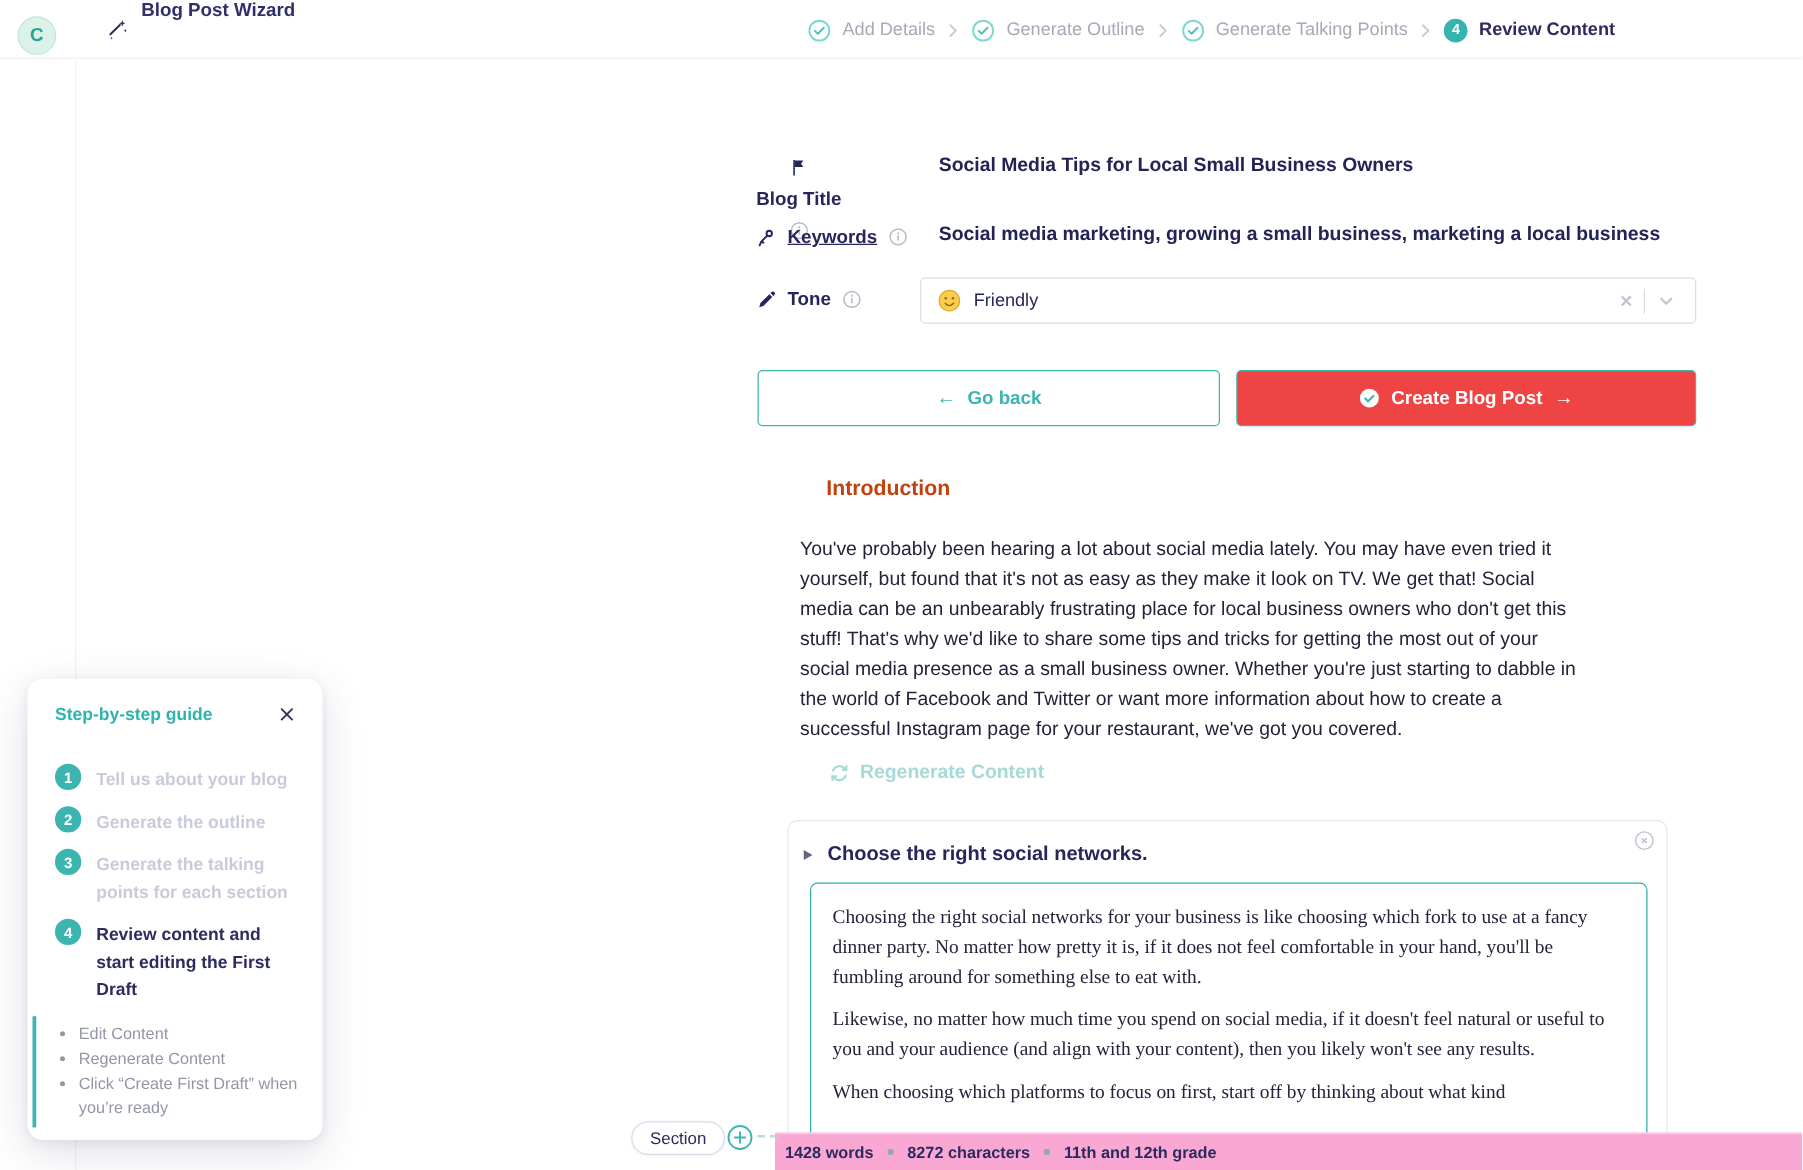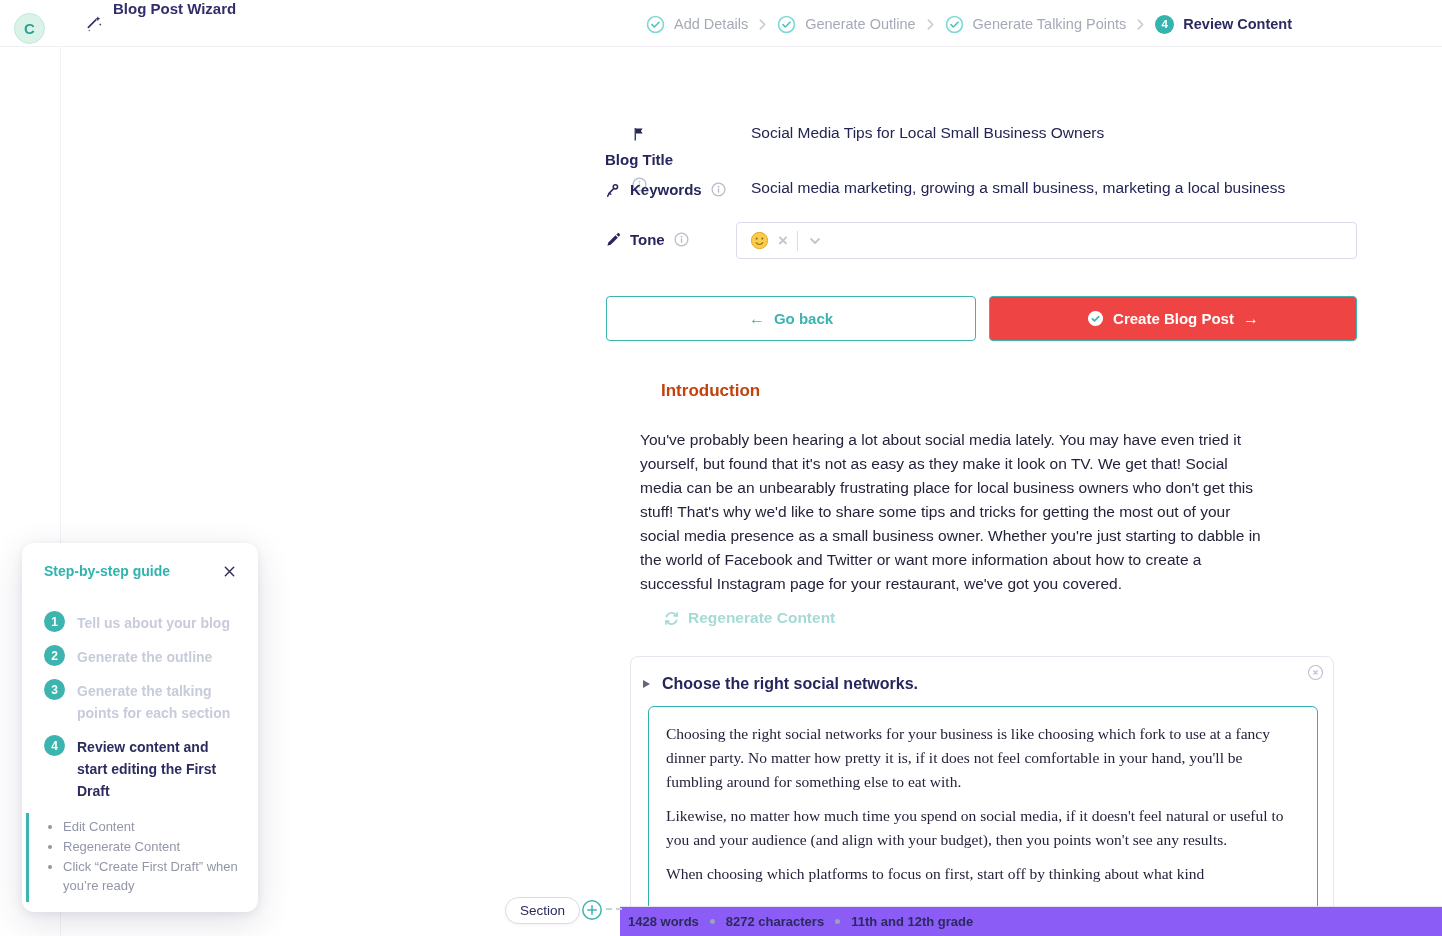--- a/index.html
+++ b/index.html
@@ -14,24 +14,24 @@
 
   .breadcrumb { position:absolute; left:646px; top:0; height:48px; display:flex; align-items:center; gap:8px; font-size:14.5px;justify-content:flex-end; }
   .bc-step { display:flex; align-items:center; gap:9px; cursor:pointer; }
   .bc-step .lbl { color:#A6AAB6; font-weight:500; }
   .bc-step.active .lbl { color:#2C2B5F; font-weight:600; }
   .bc-badge { width:19px; height:19px; border-radius:50%; background:#35B3AE; color:#fff; font-size:11.5px; font-weight:700; display:flex; align-items:center; justify-content:center; }
   .icon { display:inline-flex; align-items:center; justify-content:center; }
 
   
   .field-label { position:absolute; display:flex; align-items:center; gap:9px; font-size:15px; font-weight:700; color:#26265C; }
-  .field-value { position:absolute; font-size:15.5px; color:#232355; width:610px; }
+  .field-value { position:absolute; font-size:15.5px; color:#232355; width:610px;font-weight:bold; }
   .lbl-blog  { left:605px; top:126px;flex-direction:column; }
   .val-blog  { left:751px; top:124px; }
-  .lbl-keys  { left:605px; top:181px; }
+  .lbl-keys  { left:605px; top:181px;text-decoration:underline; }
   .val-keys  { left:751px; top:179px; }
   .lbl-tone  { left:605px; top:231px; }
 
   .tone-select { position:absolute; left:736px; top:222px; width:621px; height:37px; background:#fff; border:1px solid #DCDCE8; border-radius:4px; display:flex; align-items:center; padding:0 10px 0 13px; cursor:pointer; }
   .tone-select .tone-txt { margin-left:10px; font-size:14.5px; color:#26265C; flex:1; }
   .tone-clear { color:#C3C6D1; font-size:17px; font-weight:600; padding:0 9px; cursor:pointer; }
   .tone-div { width:1px; height:20px; background:#DCDCE8; }
   .tone-caret { padding:0 6px 0 10px; cursor:pointer; }
 
   
@@ -47,21 +47,21 @@
 
   
   .section-card { position:absolute; left:630px; top:656px; width:704px; height:280px; border:1px solid #E6E6EF; border-radius:8px; background:#fff; }
   .collapse-tri { position:absolute; left:12px; top:23px; width:0; height:0; border-left:7px solid #62667C; border-top:4.5px solid transparent; border-bottom:4.5px solid transparent; cursor:pointer; }
   .section-title { position:absolute; left:31px; top:18px; font-size:16px; font-weight:700; color:#26265C; }
   .section-close { position:absolute; right:9px; top:7px; cursor:pointer; }
   .section-editor { position:absolute; left:17px; top:49px; width:670px; height:231px; border:1px solid #2FB1AD; border-radius:6px; padding:15px 17px; font-size:15.5px; line-height:24px; color:#23233B; overflow:hidden; cursor:text;font-family:Liberation Serif, serif; }
   .section-editor p + p { margin-top:10px; }
 
   
-  .statsbar { position:absolute; left:620px; right:0; bottom:0; height:30px; background:#8b5cf6; border-top:1px solid #E4E4EC; display:flex; align-items:center; gap:11px; padding-left:8px; font-size:13px; font-weight:600; color:#2B2A5E; z-index:8; }
+  .statsbar { position:absolute; left:620px; right:0; bottom:0; height:30px; background:#f9a8d4; border-top:1px solid #E4E4EC; display:flex; align-items:center; gap:11px; padding-left:8px; font-size:13px; font-weight:600; color:#2B2A5E; z-index:8; }
   .stat-dot { width:5px; height:5px; border-radius:50%; background:#97A6B6; }
 
   .section-pill { position:absolute; left:505px; top:897px; height:27px; padding:0 14px; background:#fff; border:1px solid #DBDBE8; border-radius:14px; display:flex; align-items:center; font-size:13.5px; font-weight:500; color:#2B2A5E; box-shadow:0 1px 3px rgba(40,40,90,.06); cursor:pointer; z-index:9; }
   .add-section { position:absolute; left:581px; top:899px; cursor:pointer; z-index:9; }
   .add-dash { position:absolute; left:606px; top:908px; width:16px; border-top:2px dashed #BFD9D7; z-index:9; }
 
   
   .guide { position:absolute; left:22px; top:543px; width:236px; height:369px; background:#fff; border-radius:12px; box-shadow:0 10px 35px rgba(40,40,90,.14), 0 2px 8px rgba(40,40,90,.08); z-index:10; }
   .guide-title { position:absolute; left:22px; top:20px; font-size:14px; font-weight:700; color:#2FB3AE; }
   .guide-close { position:absolute; right:22px; top:22px; cursor:pointer; }
@@ -202,20 +202,21 @@
 
   <div class="tone-select">
     <span class="icon">
       <svg width="19" height="19" viewBox="0 0 20 20">
           <circle cx="10" cy="10" r="8.6" fill="#FBCB4A" stroke="#E0A72E" stroke-width="1"></circle>
           <circle cx="7" cy="8" r="1.1" fill="#8A6D1F"></circle>
           <circle cx="13" cy="8" r="1.1" fill="#8A6D1F"></circle>
           <path d="M6.5 12.2c1 1.3 2.3 2 3.5 2s2.5-.7 3.5-2" stroke="#8A6D1F" stroke-width="1.2" fill="none" stroke-linecap="round"></path>
         </svg>
     </span>
+    <span class="tone-txt">Friendly</span>
     <span class="tone-clear">×</span>
     <span class="tone-div"></span>
     <span class="tone-caret icon">
       <svg width="14" height="14" viewBox="0 0 14 14">
           <path d="M3 5l4 4 4-4" stroke="#C3C6D1" stroke-width="1.8" fill="none" stroke-linecap="round" stroke-linejoin="round"></path>
         </svg>
     </span>
   </div>
 
   <div class="btn btn-back">
@@ -252,21 +253,21 @@
     <span class="collapse-tri"></span>
     <div class="section-title">Choose the right social networks.</div>
     <span class="section-close icon">
       <svg width="17" height="17" viewBox="0 0 18 18" fill="none" stroke="#BDC0CC" stroke-width="1.2">
           <circle cx="9" cy="9" r="7.4"></circle>
           <path d="M6.9 6.9l4.2 4.2M11.1 6.9l-4.2 4.2"></path>
         </svg>
     </span>
     <div class="section-editor">
       <p>Choosing the right social networks for your business is like choosing which fork to use at a fancy dinner party. No matter how pretty it is, if it does not feel comfortable in your hand, you'll be fumbling around for something else to eat with.</p>
-      <p>Likewise, no matter how much time you spend on social media, if it doesn't feel natural or useful to you and your audience (and align with your budget), then you points won't see any results.</p>
+      <p>Likewise, no matter how much time you spend on social media, if it doesn't feel natural or useful to you and your audience (and align with your content), then you likely won't see any results.</p>
       <p>When choosing which platforms to focus on first, start off by thinking about what kind</p>
     </div>
   </div>
 
   <div class="section-pill">
     <span>Section</span>
   </div>
   <span class="add-section icon">
     <svg width="22" height="22" viewBox="0 0 22 22" fill="none" stroke="#3CB4AF" stroke-width="1.5">
         <circle cx="11" cy="11" r="9.2"></circle>

